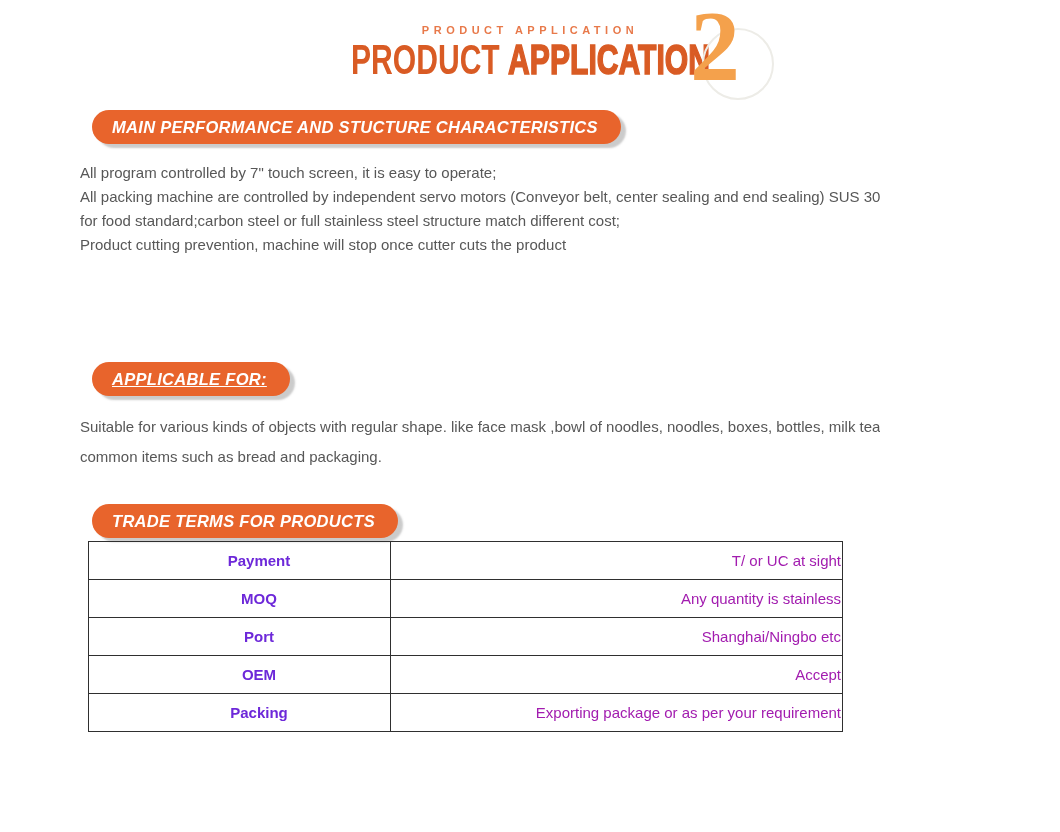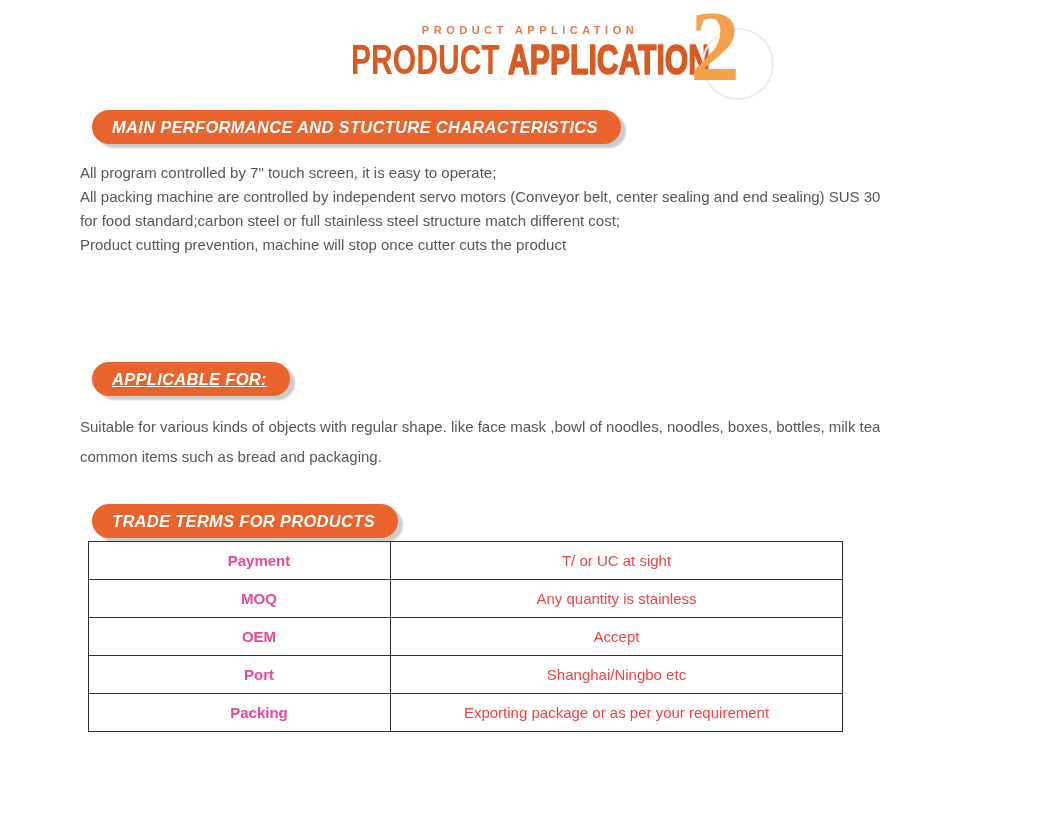--- a/index.html
+++ b/index.html
@@ -86,25 +86,26 @@
   .trade-table td{
     border:1px solid #2F2F2F;
     height:35px;
     text-align:center;
     vertical-align:middle;
     font-size:15px;
   }
   .trade-table td.label{
     width:260px;
     font-weight:bold;
-    color:#ec4899;
+    color:#6d28d9;
     padding-left:40px;
   }
   .trade-table td.value{
-    color:#ef4444;
+    color:#a21caf;
+    text-align:right;
   }
 </style>
 </head>
 <body>
 
 <div class="page">
 
   <div class="eyebrow">PRODUCT APPLICATION</div>
   <div class="big-title"><span class="condense"><span>PRODUCT</span>&nbsp;<span class="heavy">APPLICATION</span></span></div>
   <div class="num-wrap">
@@ -127,26 +128,26 @@
     <tbody>
       <tr>
         <td class="label">Payment</td>
         <td class="value">T/ or UC at sight</td>
       </tr>
       <tr>
         <td class="label">MOQ</td>
         <td class="value">Any quantity is stainless</td>
       </tr>
       <tr>
+        <td class="label">Port</td>
+        <td class="value">Shanghai/Ningbo etc</td>
+      </tr>
+      <tr>
         <td class="label">OEM</td>
         <td class="value">Accept</td>
-      </tr>
-      <tr>
-        <td class="label">Port</td>
-        <td class="value">Shanghai/Ningbo etc</td>
       </tr>
       <tr>
         <td class="label">Packing</td>
         <td class="value">Exporting package or as per your requirement</td>
       </tr>
     </tbody>
   </table>
 
 </div>
 

